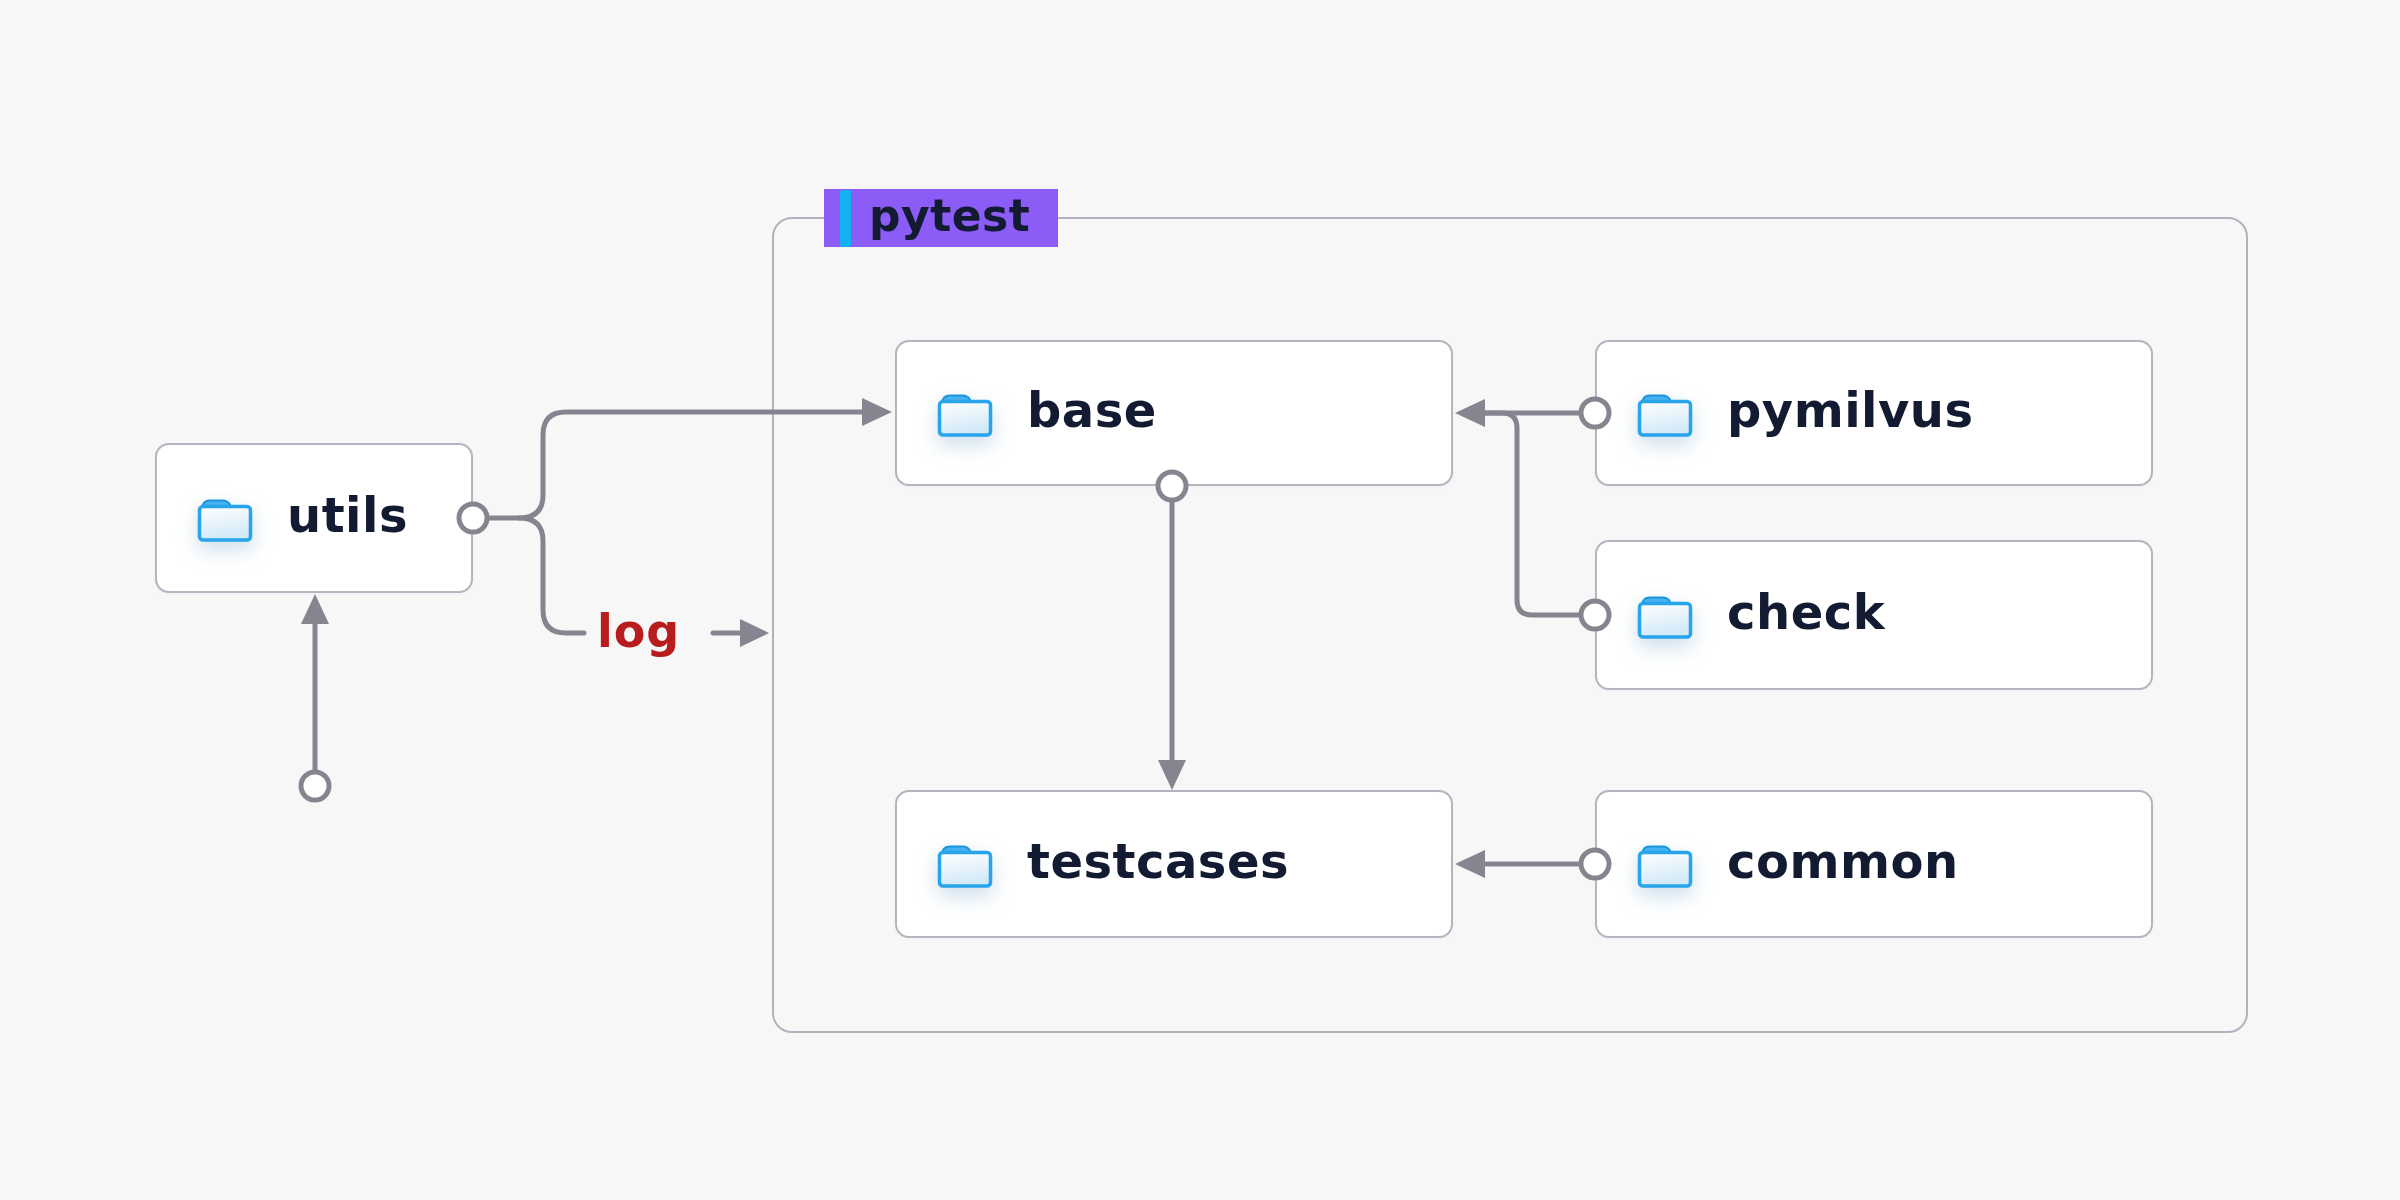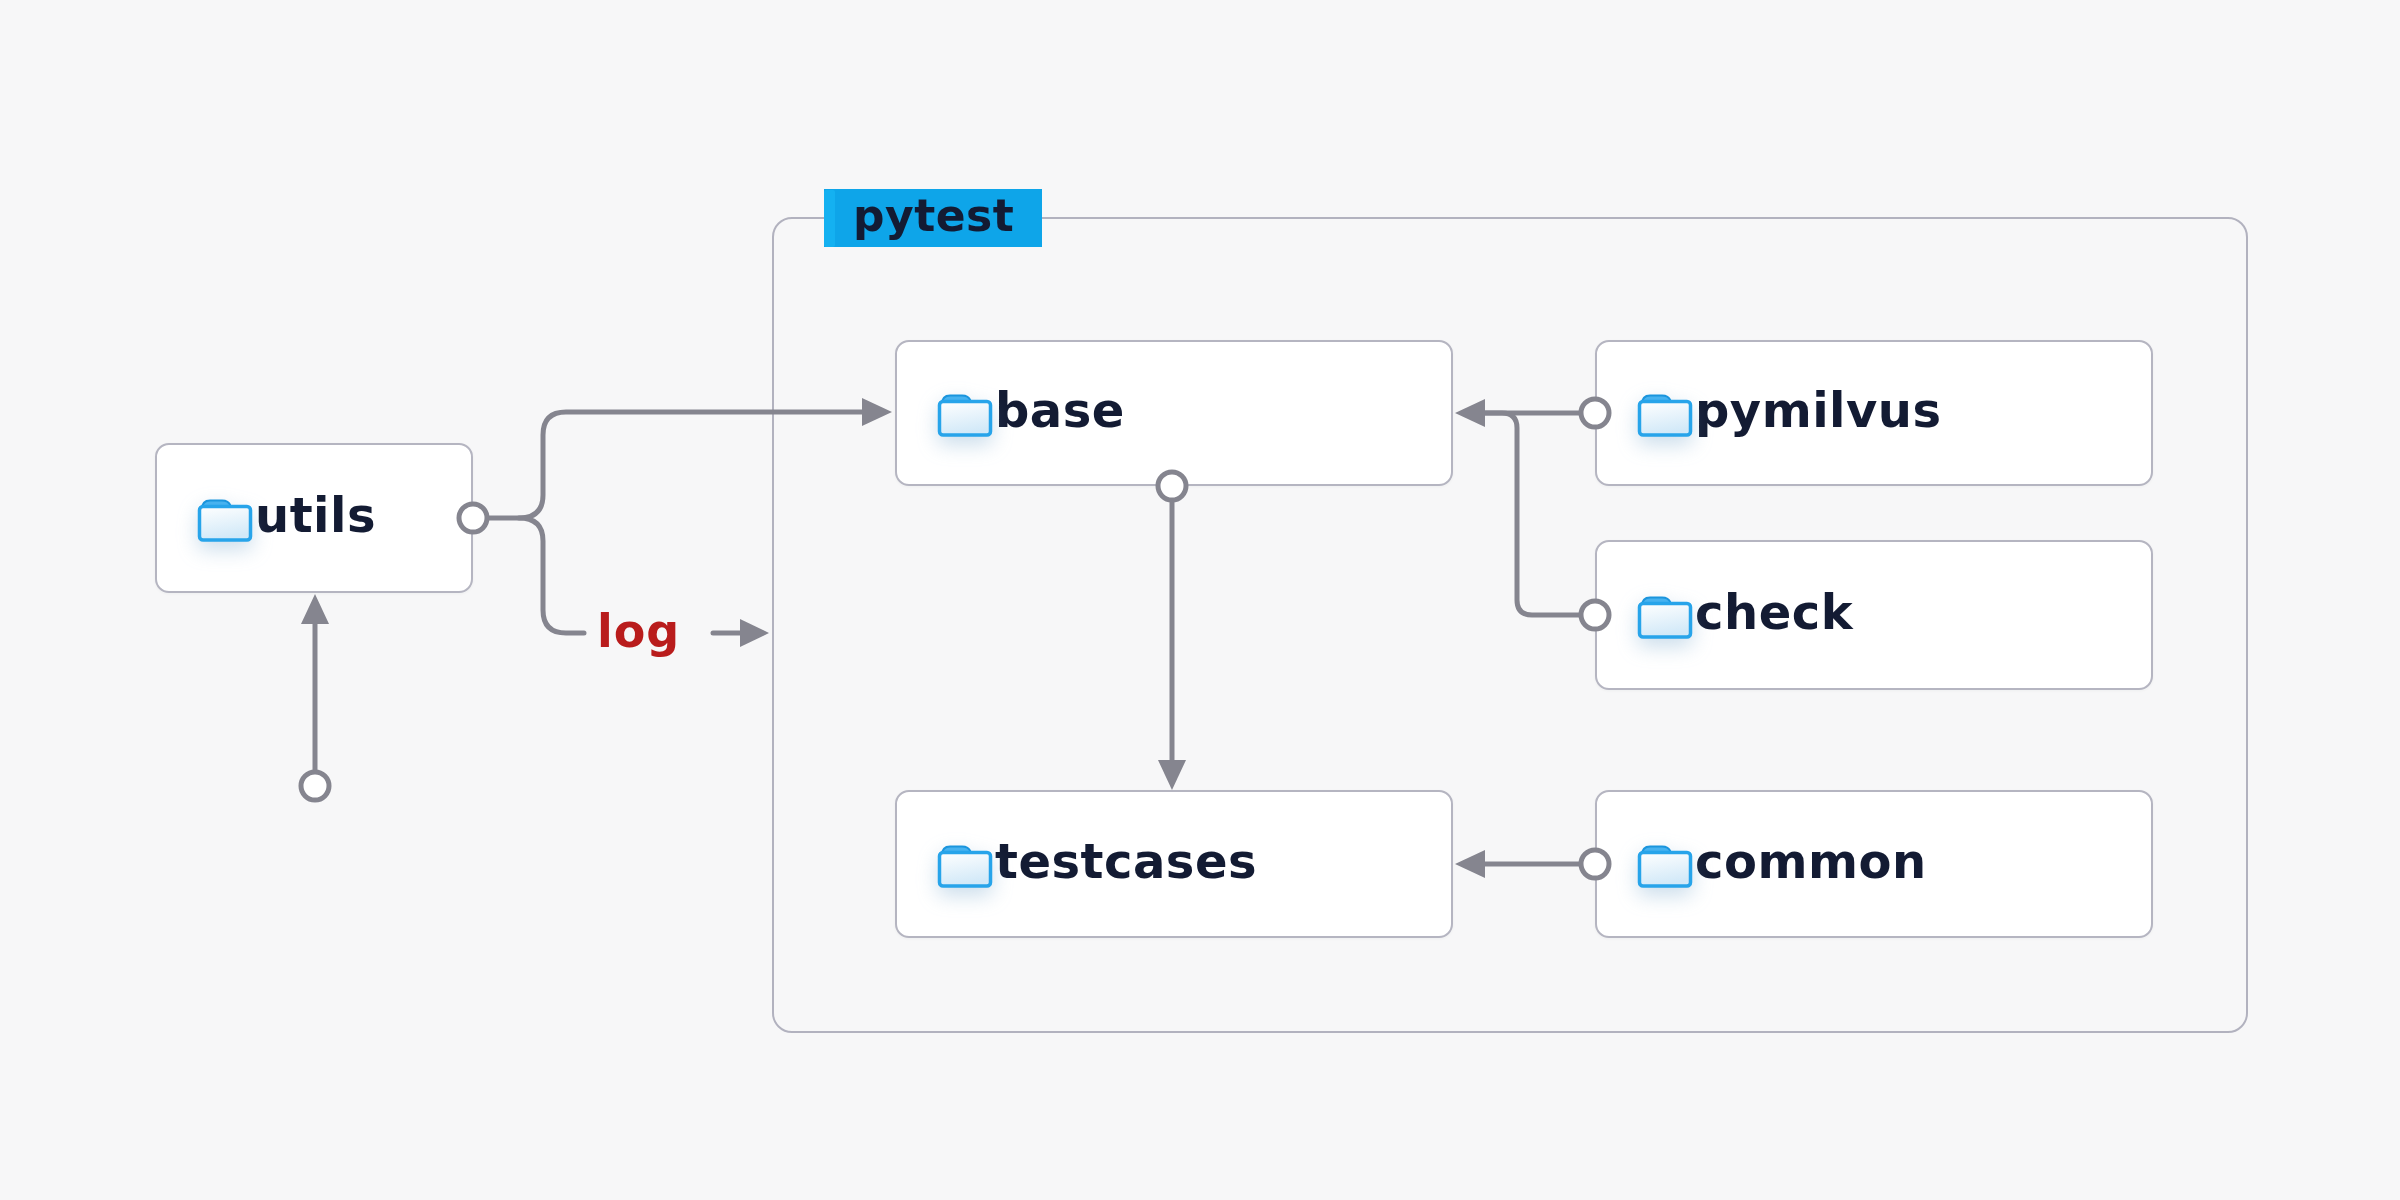--- a/index.html
+++ b/index.html
@@ -15,41 +15,41 @@
     position:absolute;
     left:772px;top:217px;width:1472px;height:812px;
     border:2px solid #b2b2bf;
     border-radius:20px;
     background:transparent;
   }
   .frame-label{
     position:absolute;
     left:824px;top:189px;height:58px;
     display:flex;align-items:center;gap:18px;
-    background:#0ea5e9;
-    padding:0 28px 0 0;
+    background:#8b5cf6;
+    padding:0 28px 0 16px;
     z-index:5;
   }
   .frame-label .accent-bar{
     width:11px;height:57px;border-radius:2px;
     background:#14b1f1;
   }
   .frame-label .frame-title{
     font-size:44px;font-weight:700;color:#131b33;letter-spacing:.5px;
     line-height:1;
     padding-bottom:4px;
   }
   
   .node{
     position:absolute;
     background:#ffffff;
     border:2px solid #b5b5c1;
     border-radius:14px;
     display:flex;align-items:center;
-    padding-left:38px;
+    padding-left:38px;gap:32px;
     box-sizing:border-box;
     box-shadow:0 1px 3px rgba(30,40,60,.04);
     z-index:2;
   }
   .node .label{
     font-size:48px;font-weight:700;color:#131b33;letter-spacing:.5px;
     padding-bottom:6px;
   }
   .folder{
     display:inline-flex;

